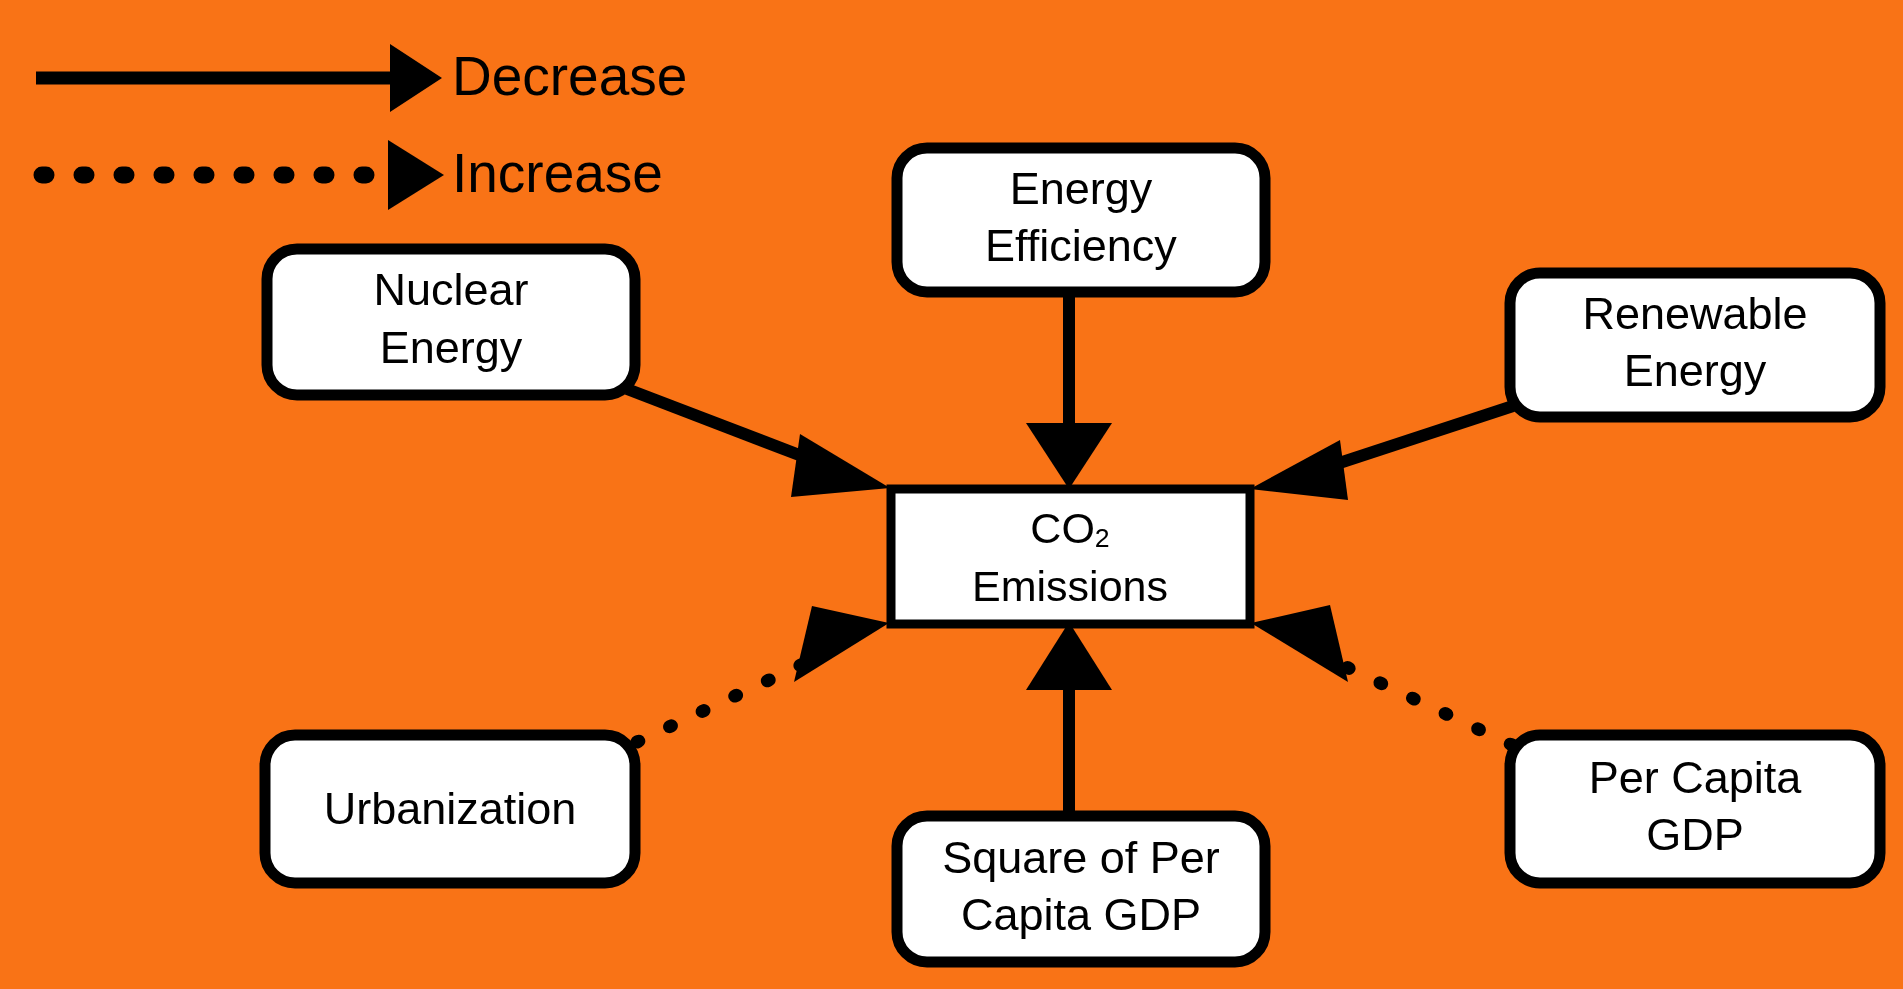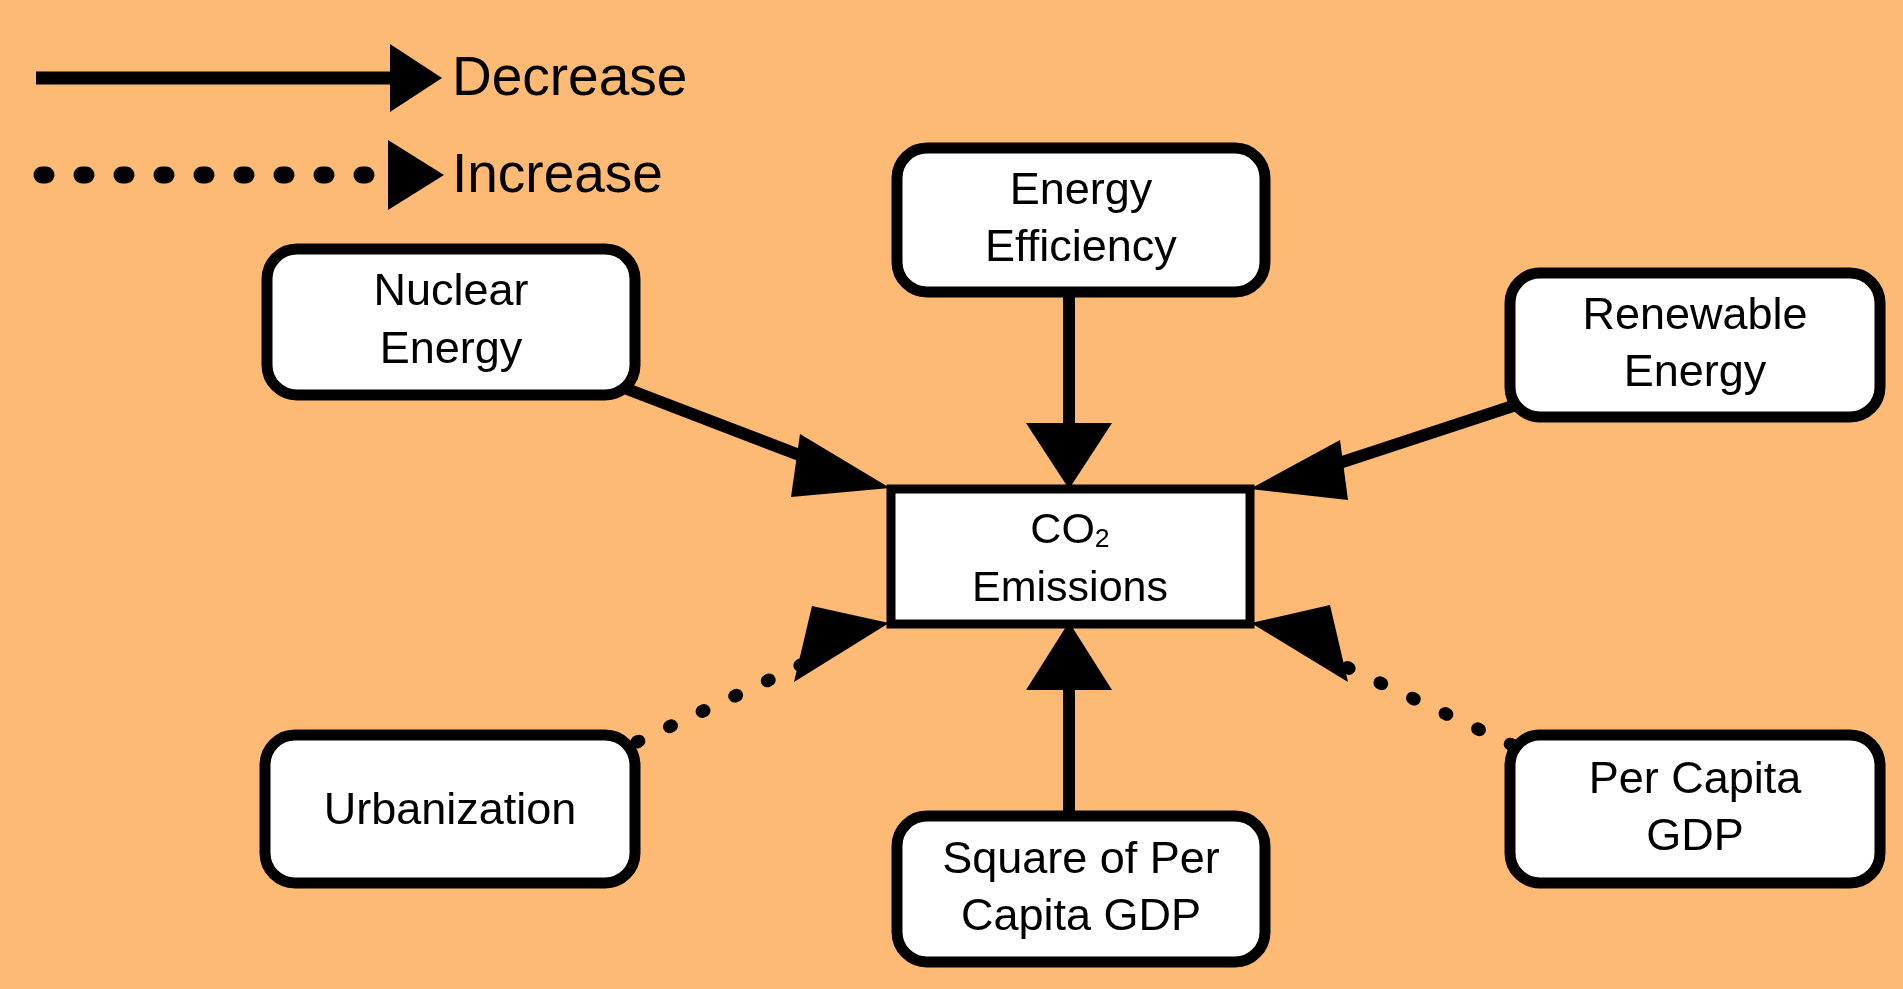--- a/index.html
+++ b/index.html
@@ -10,21 +10,21 @@
   body {
     width: 1903px;
     height: 989px;
     overflow: hidden;
     font-family: "Liberation Sans", sans-serif;
   }
   #diagram-root {
     position: relative;
     width: 1903px;
     height: 989px;
-    background: #fdba74;
+    background: #f97316;
   }
   svg.diagram-canvas {
     position: absolute;
     top: 0;
     left: 0;
     width: 1903px;
     height: 989px;
     display: block;
   }
   .node-box-rect {

